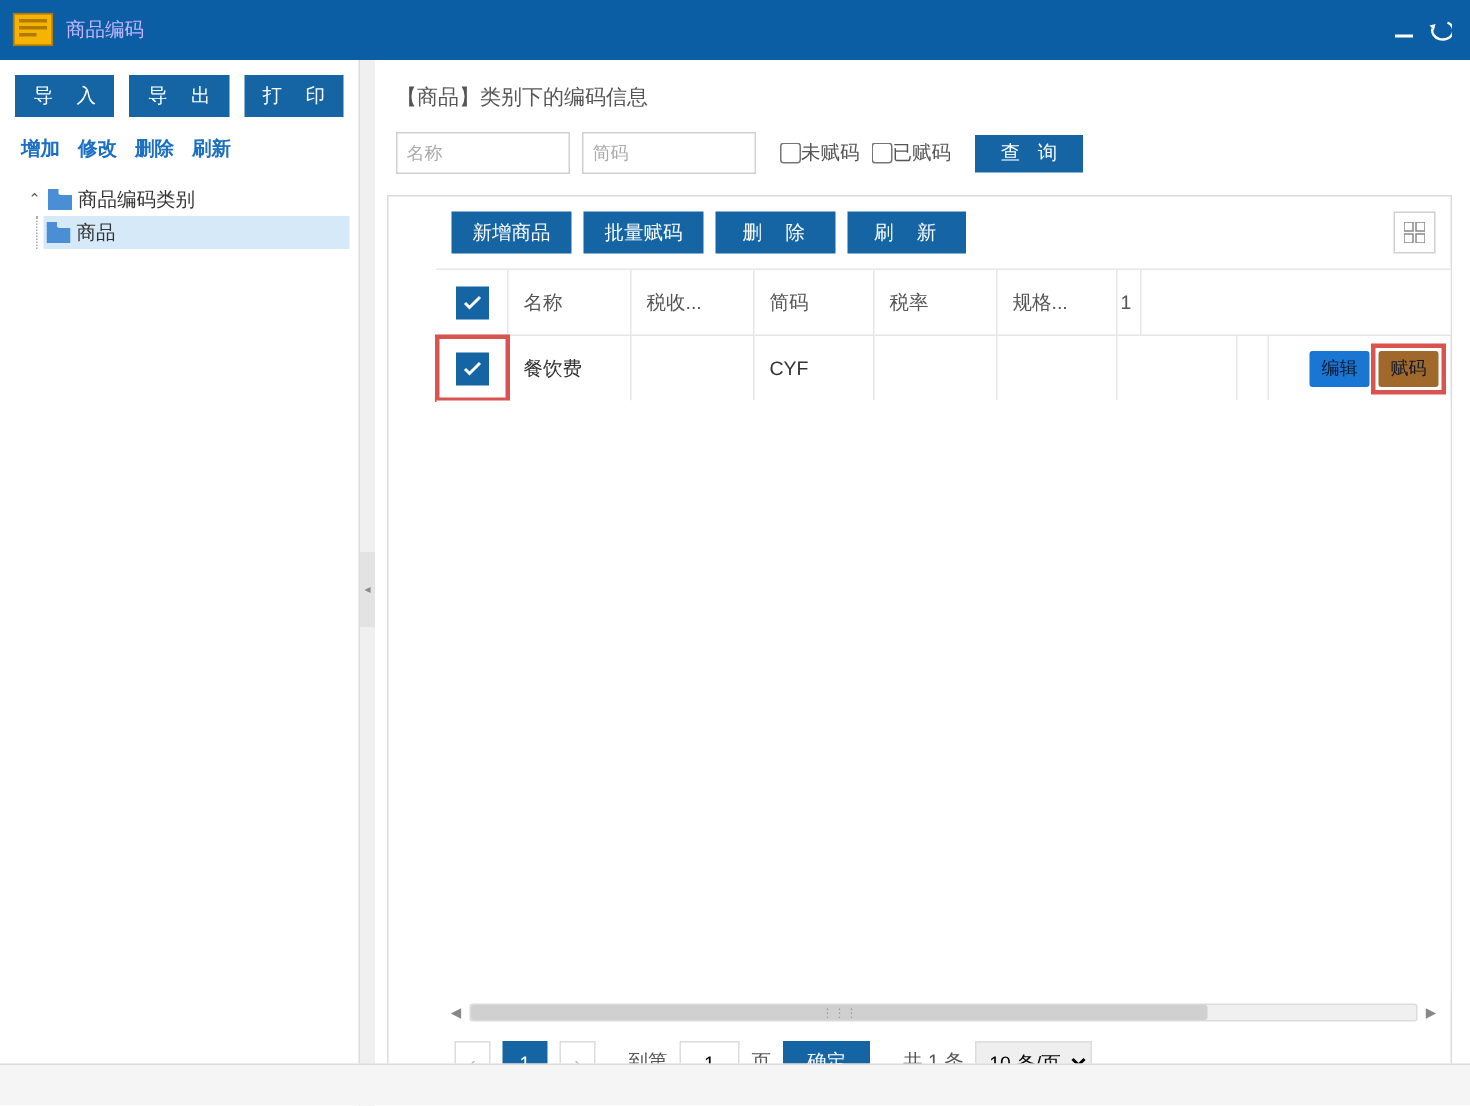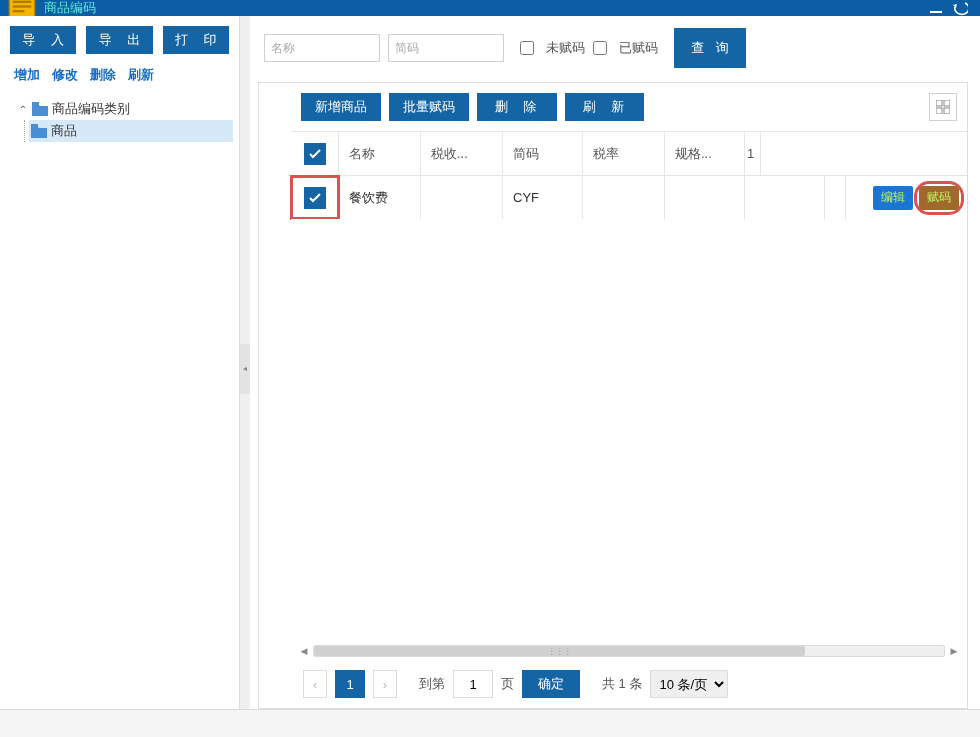--- a/index.html
+++ b/index.html
@@ -1,18 +1,18 @@
 <!DOCTYPE html>
 <html><head>
 <meta charset="utf-8">
 <style>
 * { box-sizing: border-box; margin: 0; padding: 0; font-family: "Microsoft YaHei", Arial, sans-serif; }
 body { background: #fff; width: 980px; height: 737px; overflow: hidden; position: relative; }
 
-.titlebar { height: 16px; background: #0b5ea4; color: #5eead4; display: flex; align-items: center; padding: 0 8px; }
+.titlebar { height: 40px; background: #0b5ea4; color: #c4b5fd; display: flex; align-items: center; padding: 0 8px; }
 .titlebar .logo { width: 28px; height: 22px; margin-right: 8px; display: flex; align-items: center; justify-content: center; }
 .titlebar .title { font-size: 13px; flex: 1; }
 .titlebar .winbtn { width: 24px; height: 24px; display: flex; align-items: center; justify-content: center; cursor: pointer; }
 .titlebar .winbtn svg { width: 16px; height: 16px; }
 
 .content { display: flex; height: calc(737px - 32px); }
 
 .left-panel { width: 240px; background: #fff; border-right: 1px solid #dcdcdc; position: relative; }
 .btn-row { display: flex; gap: 10px; padding: 10px 10px 8px 10px; }
 .btn-primary { background: #1565a5; color: #fff; border: none; height: 28px; flex: 1; font-size: 13px; cursor: pointer; letter-spacing: 6px; padding-left: 6px; }
@@ -30,23 +30,23 @@
 
 .splitter { width: 10px; background: #f0f0f0; position: relative; }
 .splitter .grip { position: absolute; top: 50%; left: 0; width: 10px; height: 50px; transform: translateY(-50%); background: #e3e3e3; display: flex; align-items: center; justify-content: center; font-size: 8px; color: #888; }
 
 .right-panel { flex: 1; padding: 12px 12px 12px 8px; display: flex; flex-direction: column; }
 .main-title { font-size: 14px; color: #555; padding: 4px 0 14px 6px; }
 
 .filter-row { display: flex; align-items: center; gap: 8px; padding: 0 6px 14px 6px; }
 .filter-row input[type=text] { width: 116px; height: 28px; border: 1px solid #d0d0d0; padding: 0 6px; font-size: 12px; color: #333; }
 .filter-row input[type=text]::placeholder { color: #aaa; }
-.chk-label { display: flex; align-items: center; font-size: 13px; color: #555; gap: 12px; }
+.chk-label { display: flex; align-items: center; font-size: 13px; color: #555; gap: 0; }
 .chk-label input { width: 14px; height: 14px; }
-.btn-search { background: #1565a5; color: #fff; border: none; height: 40px; width: 72px; font-size: 13px; cursor: pointer; letter-spacing: 4px; padding-left: 4px; margin-left: 8px; }
+.btn-search { background: #1565a5; color: #fff; border: none; height: 25px; width: 72px; font-size: 13px; cursor: pointer; letter-spacing: 4px; padding-left: 4px; margin-left: 8px; }
 
 .table-wrap { border: 1px solid #dcdcdc; flex: 1; display: flex; flex-direction: column; padding-left: 32px; }
 .table-toolbar { display: flex; align-items: center; padding: 10px; gap: 8px; }
 .tbtn { background: #1565a5; color: #fff; border: none; height: 28px; padding: 0 14px; font-size: 13px; cursor: pointer; }
 .tbtn.spaced { letter-spacing: 6px; padding-left: 18px; }
 .table-toolbar .spacer { flex: 1; }
 .grid-btn { width: 28px; height: 28px; border: 1px solid #d0d0d0; background: #fff; display: flex; align-items: center; justify-content: center; cursor: pointer; }
 .grid-btn svg { width: 14px; height: 14px; }
 
 .grid-head, .grid-row { display: flex; border-top: 1px solid #e6e6e6; }
@@ -61,24 +61,24 @@
 .c-unit { width: 80px; }
 .c-extra { width: 16px; }
 .c-act { flex: 1; justify-content: flex-end; padding-right: 6px; gap: 4px; border-right: none; }
 
 .chk-sq { width: 22px; height: 22px; background: #1565a5; display: flex; align-items: center; justify-content: center; }
 .chk-sq svg { width: 14px; height: 14px; }
 
 .grid-row { font-size: 13px; color: #333; }
 .grid-row .grid-cell { height: 43px; }
 .highlight-chk { outline: 3px solid #d9534f; outline-offset: -2px; }
-.mini-btn { height: 24px; padding: 0 8px; font-size: 12px; color: #bef264; border: none; cursor: pointer; border-radius: 2px; }
+.mini-btn { height: 24px; padding: 0 8px; font-size: 12px; color: #0f172a; border: none; cursor: pointer; border-radius: 2px; }
 .mini-btn.blue { background: #1976d2; }
 .mini-btn.brown { background: #a0692b; }
-.highlight-act { outline: 3px solid #d9534f; padding: 2px; border-radius: 12px; }
+.highlight-act { outline: 3px solid #d9534f; padding: 2px; }
 
 .grid-body { flex: 1; background: #fff; }
 
 .hscroll { height: 18px; display: flex; align-items: center; padding: 0 6px; }
 .hscroll .arrow { width: 14px; height: 14px; display: flex; align-items: center; justify-content: center; color: #888; font-size: 9px; }
 .hscroll .track { flex: 1; height: 12px; background: #f0f0f0; border: 1px solid #dcdcdc; position: relative; margin: 0 2px; border-radius: 2px; }
 .hscroll .thumb { position: absolute; left: 0; top: 0; height: 100%; width: 78%; background: #d0d0d0; border-radius: 2px; display: flex; align-items: center; justify-content: center; font-size: 8px; color: #999; }
 
 .pager { display: flex; align-items: center; gap: 8px; padding: 10px 12px; font-size: 13px; color: #555; }
 .pager .pbtn { width: 24px; height: 28px; border: 1px solid #dcdcdc; background: #fff; display: flex; align-items: center; justify-content: center; color: #bbb; cursor: pointer; }
@@ -148,20 +148,21 @@
         </div>
       </div>
     </div>
   </div>
 
   <div class="splitter">
     <div class="grip">◂</div>
   </div>
 
   <div class="right-panel">
+    <div class="main-title">【商品】类别下的编码信息</div>
 
     <div class="filter-row">
       <input type="text" placeholder="名称" style="">
       <input type="text" placeholder="简码" style="">
       <label class="chk-label" style="margin-left:8px;">
         <input type="checkbox" style="">
         <span>未赋码</span>
       </label>
       <label class="chk-label">
         <input type="checkbox" style="">

